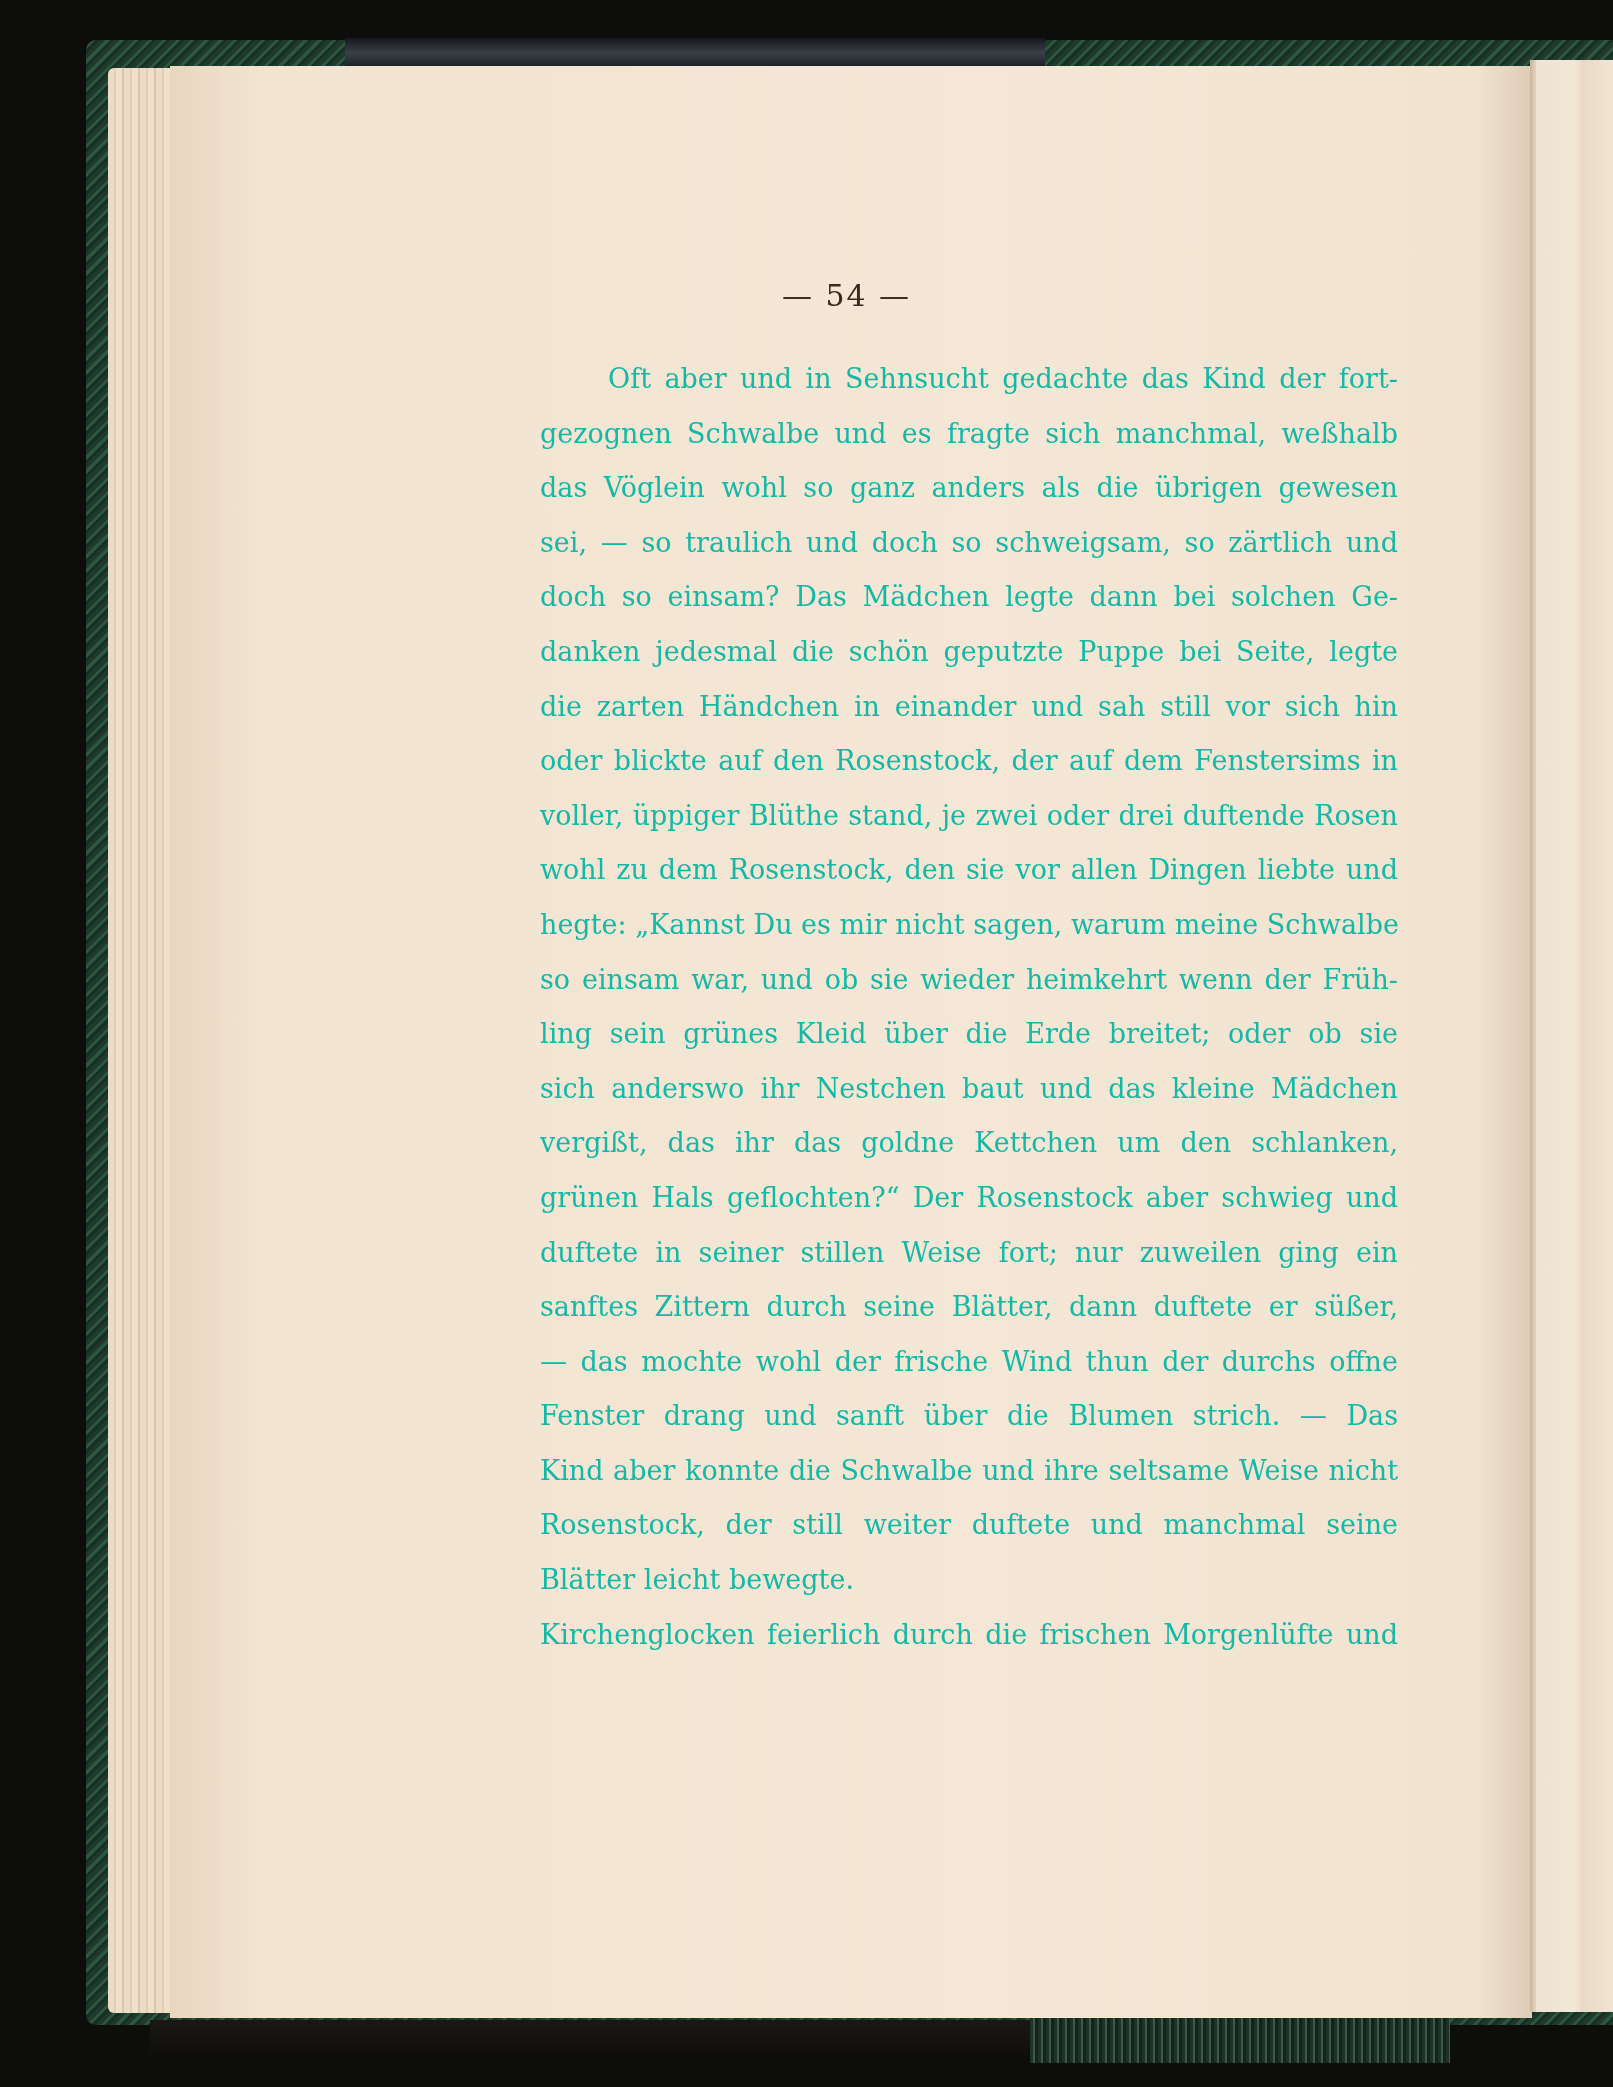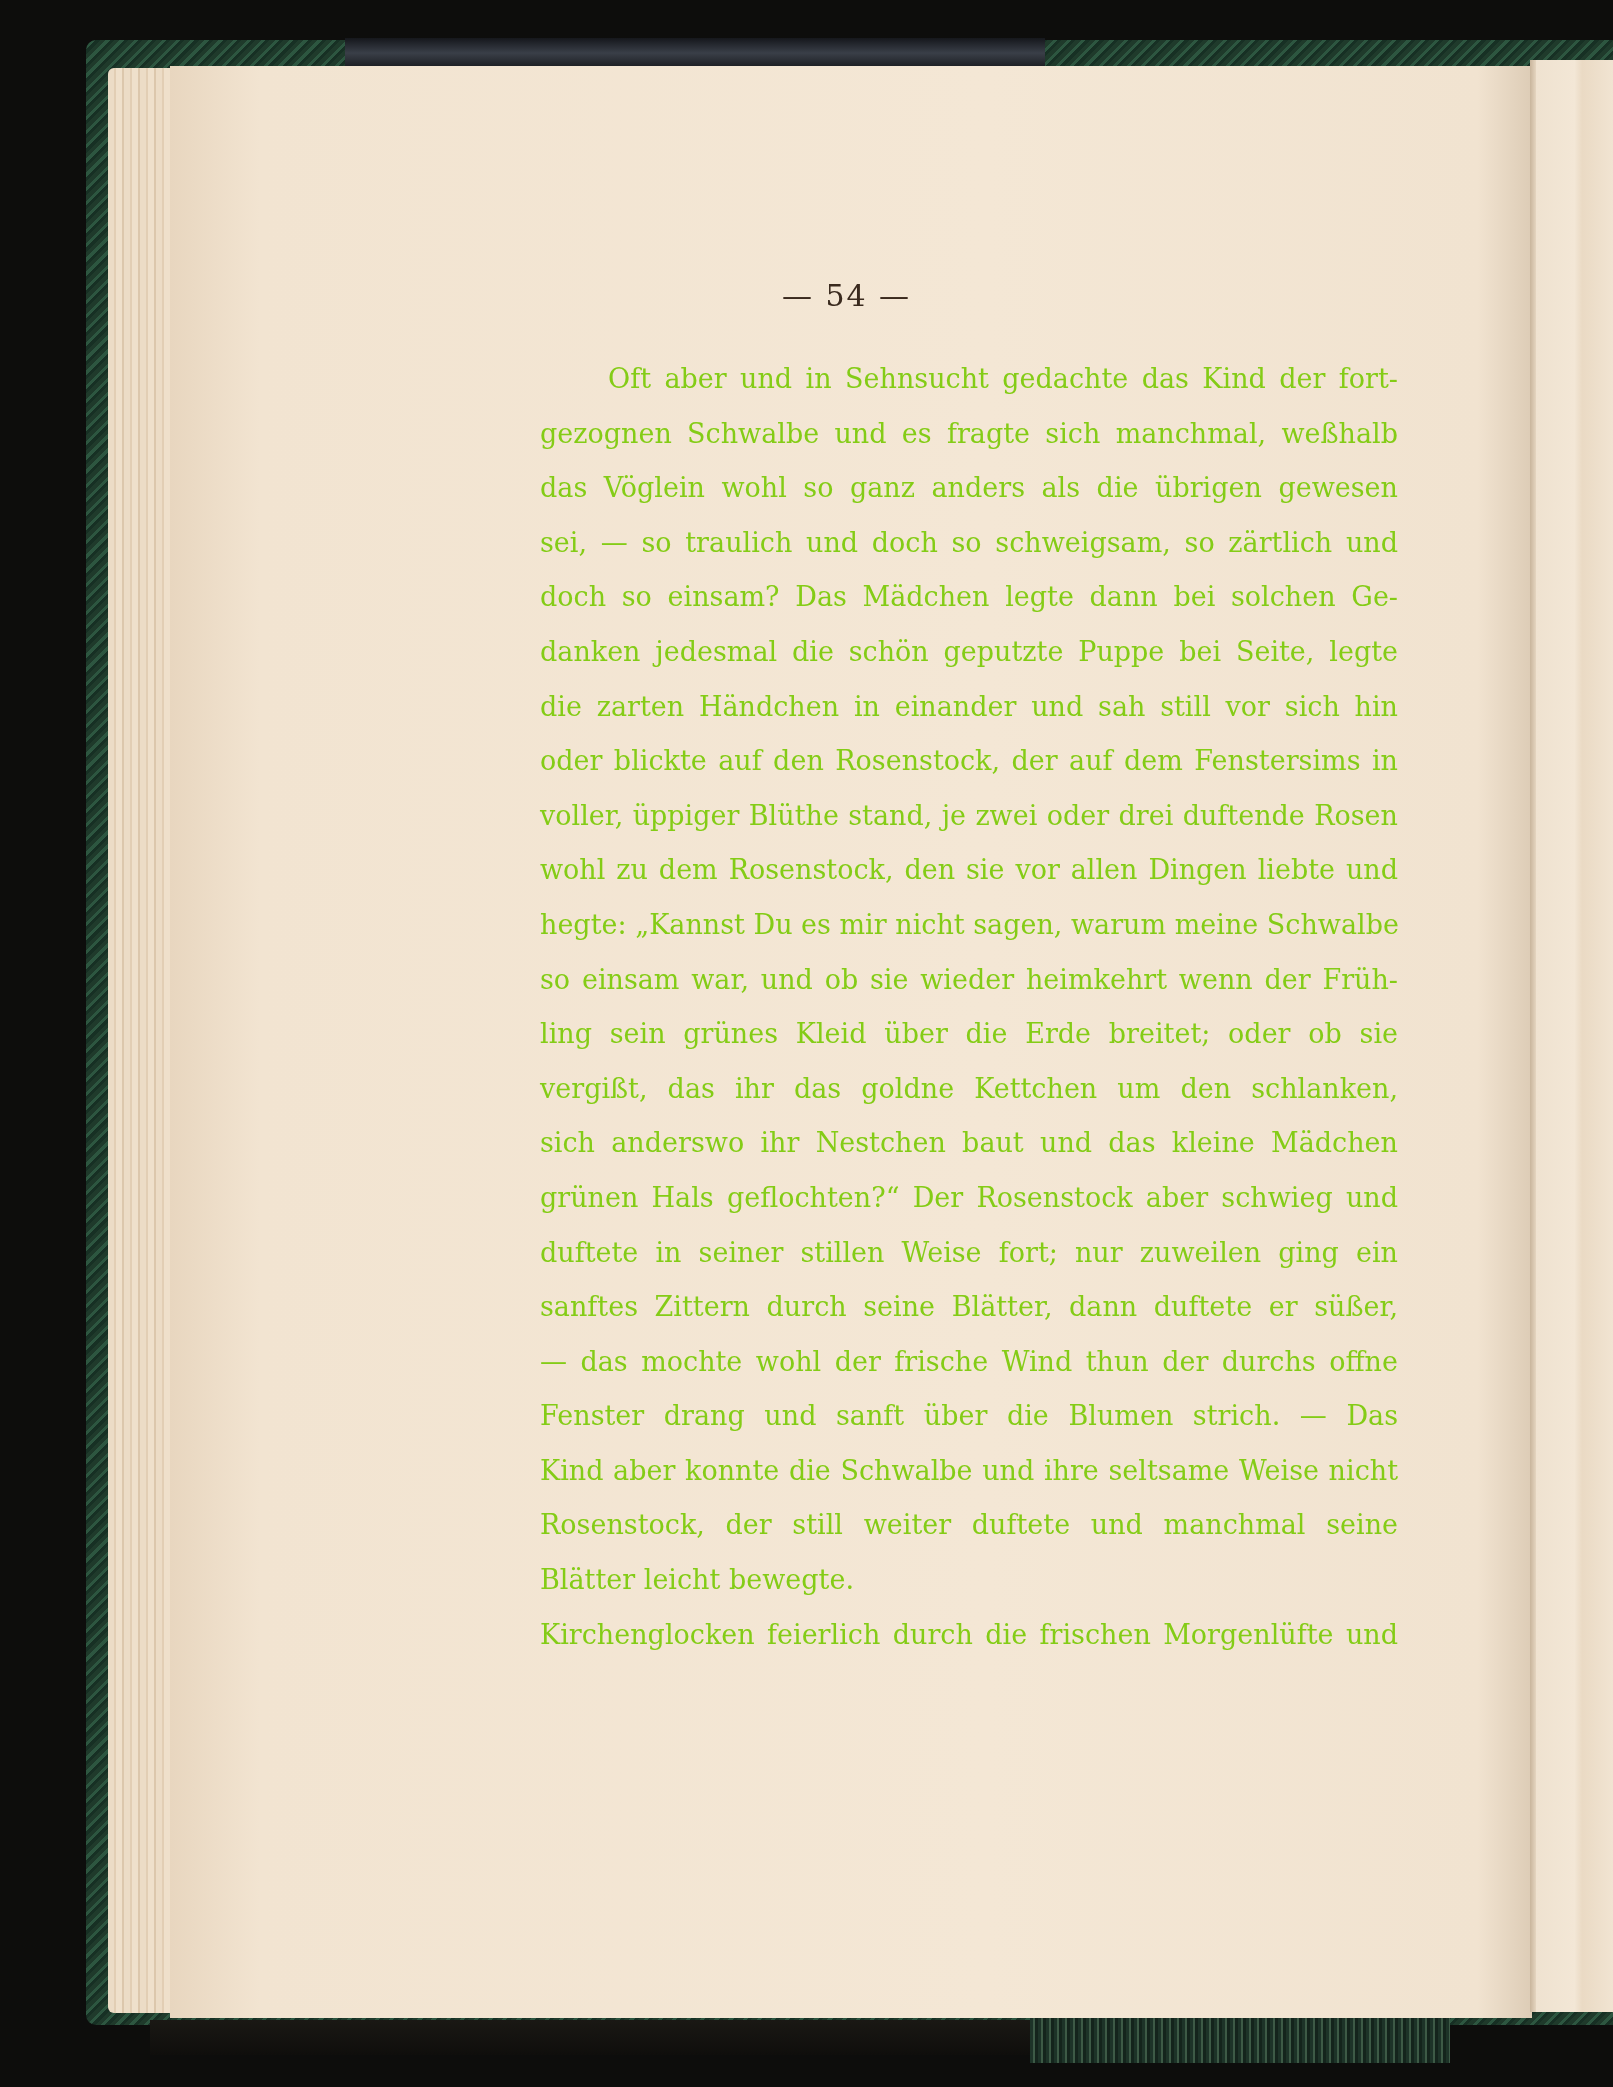--- a/index.html
+++ b/index.html
@@ -41,21 +41,21 @@
     position:absolute; left:1536px; top:60px; width:77px; height:1952px;
     background:linear-gradient(90deg,#efe2d0 0,#f3e7d6 50%,#eadac4 60%,#f1e4d2 100%);
   }
   .page-number {
     position:absolute; left:0; top:278px; width:1375px; padding-left:318px; box-sizing:border-box;
     text-align:center; font-family:"DejaVu Serif", serif; font-size:30px; color:#3a2a1e;
     letter-spacing:2px;
   }
   .text-block {
     position:absolute; left:540px; top:352px; width:858px;
-    font-family:"DejaVu Serif", serif; font-size:27px; color:#84cc16;
+    font-family:"DejaVu Serif", serif; font-size:27px; color:#14b8a6;
     line-height:54.6px;
   }
   .line {
     display:block; white-space:nowrap; text-align:justify; text-align-last:justify;
     height:54.6px; overflow:visible;
   }
   .line.indent { padding-left:68px; }
   .line.last { text-align-last:left; }
 </style>
 </head>
@@ -80,22 +80,22 @@
   <span class="line">sei, — so traulich und doch so schweigsam, so zärtlich und</span>
   <span class="line">doch so einsam? Das Mädchen legte dann bei solchen Ge-</span>
   <span class="line">danken jedesmal die schön geputzte Puppe bei Seite, legte</span>
   <span class="line">die zarten Händchen in einander und sah still vor sich hin</span>
   <span class="line">oder blickte auf den Rosenstock, der auf dem Fenstersims in</span>
   <span class="line">voller, üppiger Blüthe stand, je zwei oder drei duftende Rosen</span>
   <span class="line">wohl zu dem Rosenstock, den sie vor allen Dingen liebte und</span>
   <span class="line">hegte: „Kannst Du es mir nicht sagen, warum meine Schwalbe</span>
   <span class="line">so einsam war, und ob sie wieder heimkehrt wenn der Früh-</span>
   <span class="line">ling sein grünes Kleid über die Erde breitet; oder ob sie</span>
+  <span class="line">sich anderswo ihr Nestchen baut und das kleine Mädchen</span>
   <span class="line">vergißt, das ihr das goldne Kettchen um den schlanken,</span>
-  <span class="line">sich anderswo ihr Nestchen baut und das kleine Mädchen</span>
   <span class="line">grünen Hals geflochten?“ Der Rosenstock aber schwieg und</span>
   <span class="line">duftete in seiner stillen Weise fort; nur zuweilen ging ein</span>
   <span class="line">sanftes Zittern durch seine Blätter, dann duftete er süßer,</span>
   <span class="line">— das mochte wohl der frische Wind thun der durchs offne</span>
   <span class="line">Fenster drang und sanft über die Blumen strich. — Das</span>
   <span class="line">Kind aber konnte die Schwalbe und ihre seltsame Weise nicht</span>
   <span class="line">Rosenstock, der still weiter duftete und manchmal seine</span>
   <span class="line last">Blätter leicht bewegte.</span>
 
   <span class="line">Kirchenglocken feierlich durch die frischen Morgenlüfte und</span>

